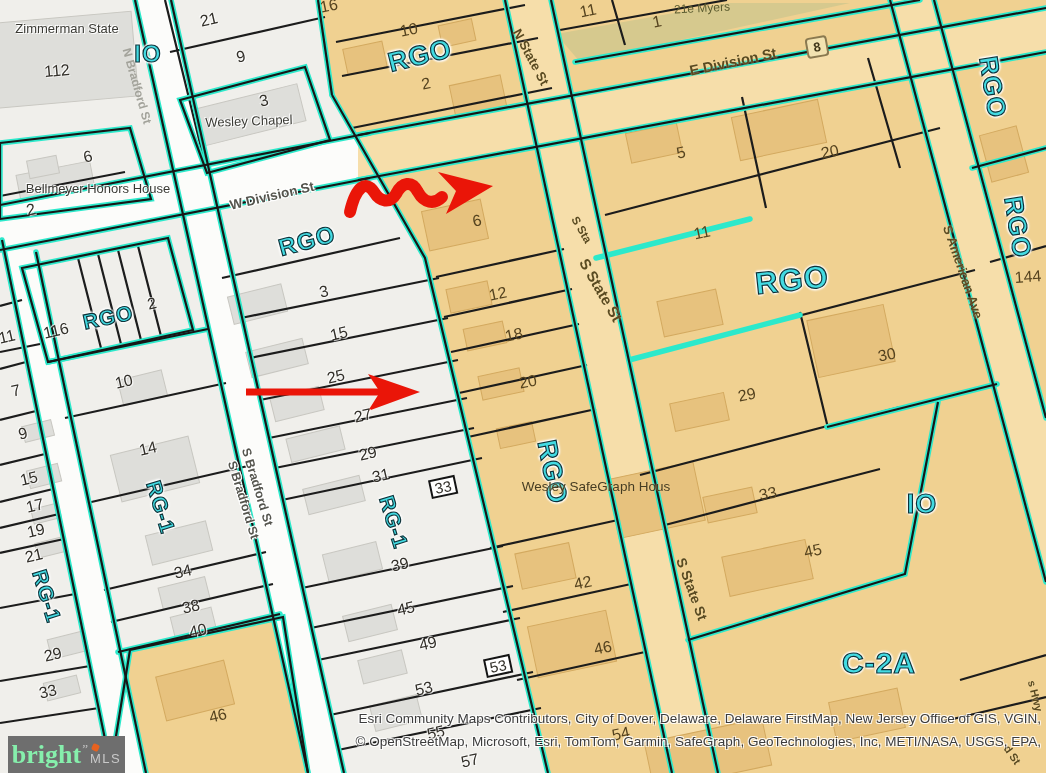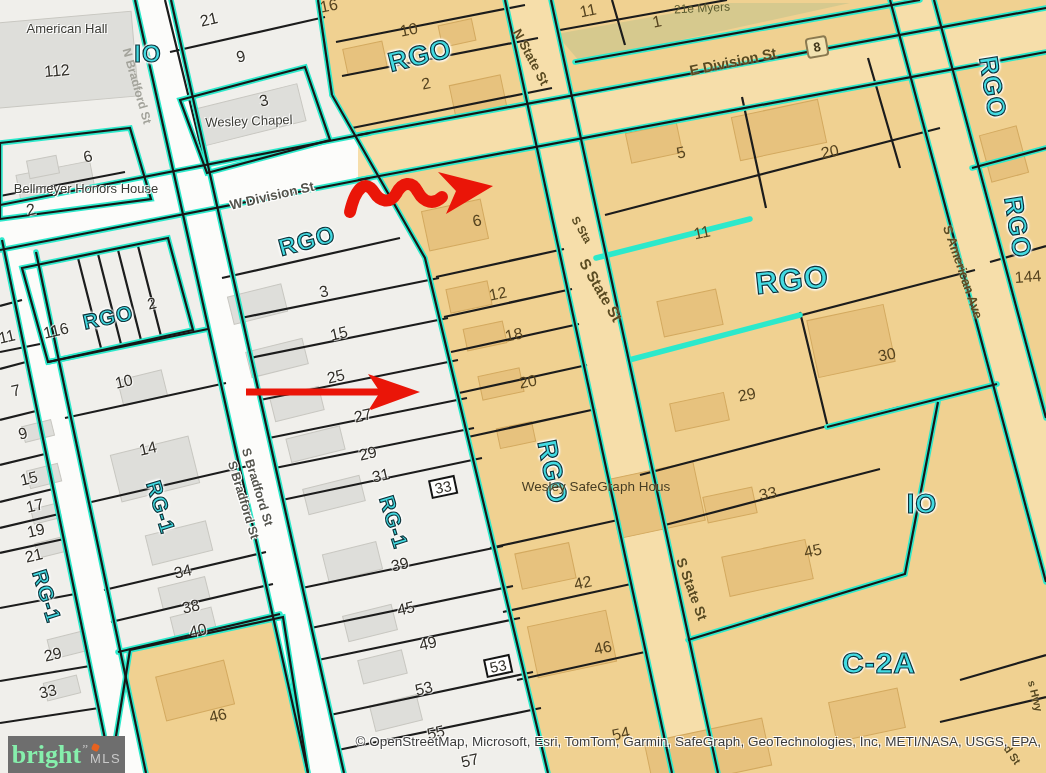--- a/index.html
+++ b/index.html
@@ -210,23 +210,23 @@
 <span class="lbl st olv" style="left:581px;top:230px;--r:60deg;font-size:11.5px">S Sta</span>
 <span class="lbl st olv" style="left:601px;top:290px;--r:60deg;font-size:15px">S State St</span>
 <span class="lbl st olv" style="left:692px;top:589px;--r:70deg;font-size:14px">S State St</span>
 <span class="lbl st olv" style="left:963px;top:272px;--r:71deg;font-size:13px">S American Ave</span>
 <span class="lbl st olv" style="left:1035px;top:696px;--r:76deg;font-size:11px">s Hwy</span>
 <span class="lbl st olv" style="left:1012px;top:755px;--r:55deg;font-size:11px">d St</span>
 <div class="shield" style="left:817px;top:47px;">
       <span>8</span>
     </div>
 
-<span class="lbl bld" style="left:67px;top:28px">American Hall</span>
+<span class="lbl bld" style="left:67px;top:28px">Zimmerman State</span>
 <span class="lbl bld" style="left:249px;top:121px;--r:-2deg">Wesley Chapel</span>
-<span class="lbl bld" style="left:86px;top:188px">Bellmeyer Honors House</span>
+<span class="lbl bld" style="left:98px;top:188px">Bellmeyer Honors House</span>
 <span class="lbl bld dk" style="left:596px;top:487px;font-size:13.5px">Wesley SafeGraph Hous</span>
 <span class="lbl bld gr" style="left:702px;top:8px;--r:-3deg;font-size:12px">21e Myers</span>
 
 <span class="lbl num" style="left:57px;top:71px;--r:-5deg">112</span>
 <span class="lbl num" style="left:209px;top:20px;--r:-13deg">21</span>
 <span class="lbl num" style="left:241px;top:57px;--r:-13deg">9</span>
 <span class="lbl num" style="left:264px;top:101px;--r:-13deg">3</span>
 <span class="lbl num" style="left:88px;top:157px;--r:-13deg">6</span>
 <span class="lbl num" style="left:31px;top:210px;--r:-13deg">2</span>
 <span class="lbl num" style="left:7px;top:337px;--r:-13deg">11</span>
@@ -275,20 +275,21 @@
 <span class="lbl num tn" style="left:657px;top:22px;--r:-12deg">1</span>
 <span class="lbl num tn" style="left:681px;top:153px;--r:-12deg">5</span>
 <span class="lbl num tn" style="left:830px;top:152px;--r:-12deg">20</span>
 <span class="lbl num tn" style="left:702px;top:233px;--r:-12deg">11</span>
 <span class="lbl num tn" style="left:747px;top:395px;--r:-12deg">29</span>
 <span class="lbl num tn" style="left:887px;top:355px;--r:-12deg">30</span>
 <span class="lbl num tn" style="left:768px;top:494px;--r:-12deg">33</span>
 <span class="lbl num tn" style="left:813px;top:551px;--r:-12deg">45</span>
 <span class="lbl num tn" style="left:1028px;top:277px;--r:-4deg">144</span>
 
+<div class="attr" style="top:711px">Esri Community Maps Contributors, City of Dover, Delaware, Delaware FirstMap, New Jersey Office of GIS, VGIN,</div>
 <div class="attr" style="top:734px">© OpenStreetMap, Microsoft, Esri, TomTom, Garmin, SafeGraph, GeoTechnologies, Inc, METI/NASA, USGS, EPA,</div>
 
 <div class="logo">
   <span class="lg-b">bright</span>
   <span class="lg-dot"></span>
   <span class="lg-q">”</span>
   <span class="lg-m">MLS</span>
 </div>
 
 </div>

